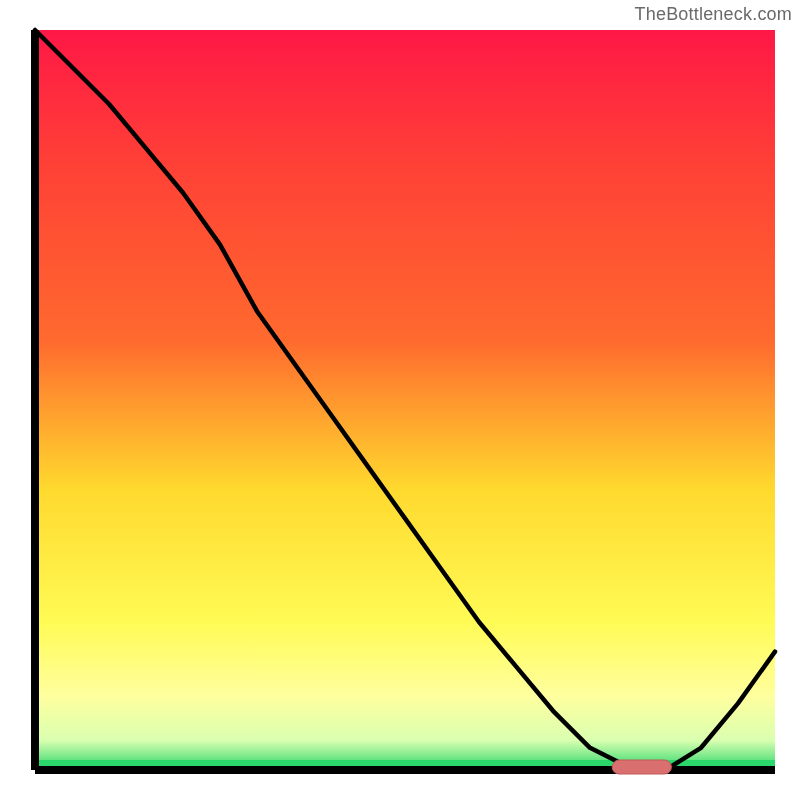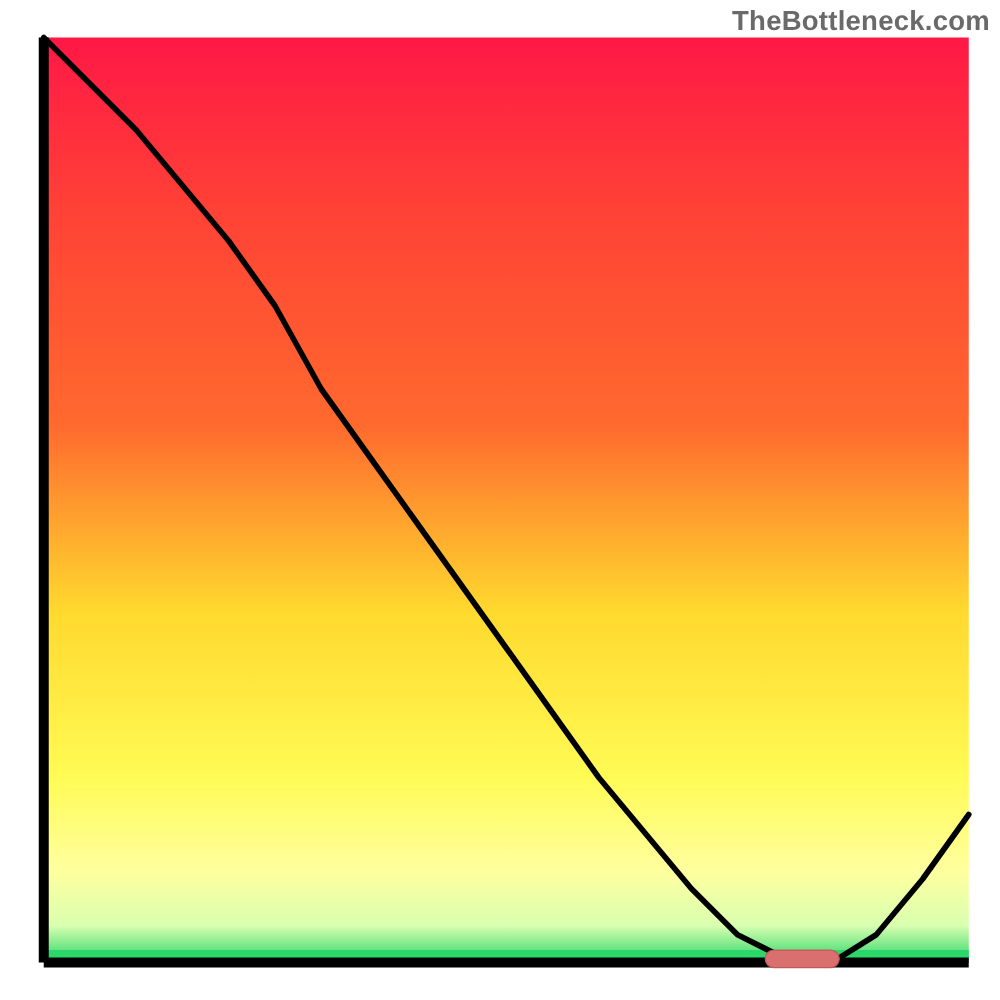--- a/index.html
+++ b/index.html
@@ -12,22 +12,22 @@
   }
   .stage {
     position: relative;
     width: 800px;
     height: 800px;
   }
   .watermark {
     position: absolute;
     top: 4px;
     right: 8px;
-    font-size: 22px;
-    font-weight: bold;
+    font-size: 18px;
+    font-weight: normal;
     color: #6a6a6a;
     letter-spacing: 0.2px;
     z-index: 5;
   }
   svg.plot {
     position: absolute;
     left: 0;
     top: 0;
   }
 </style>

